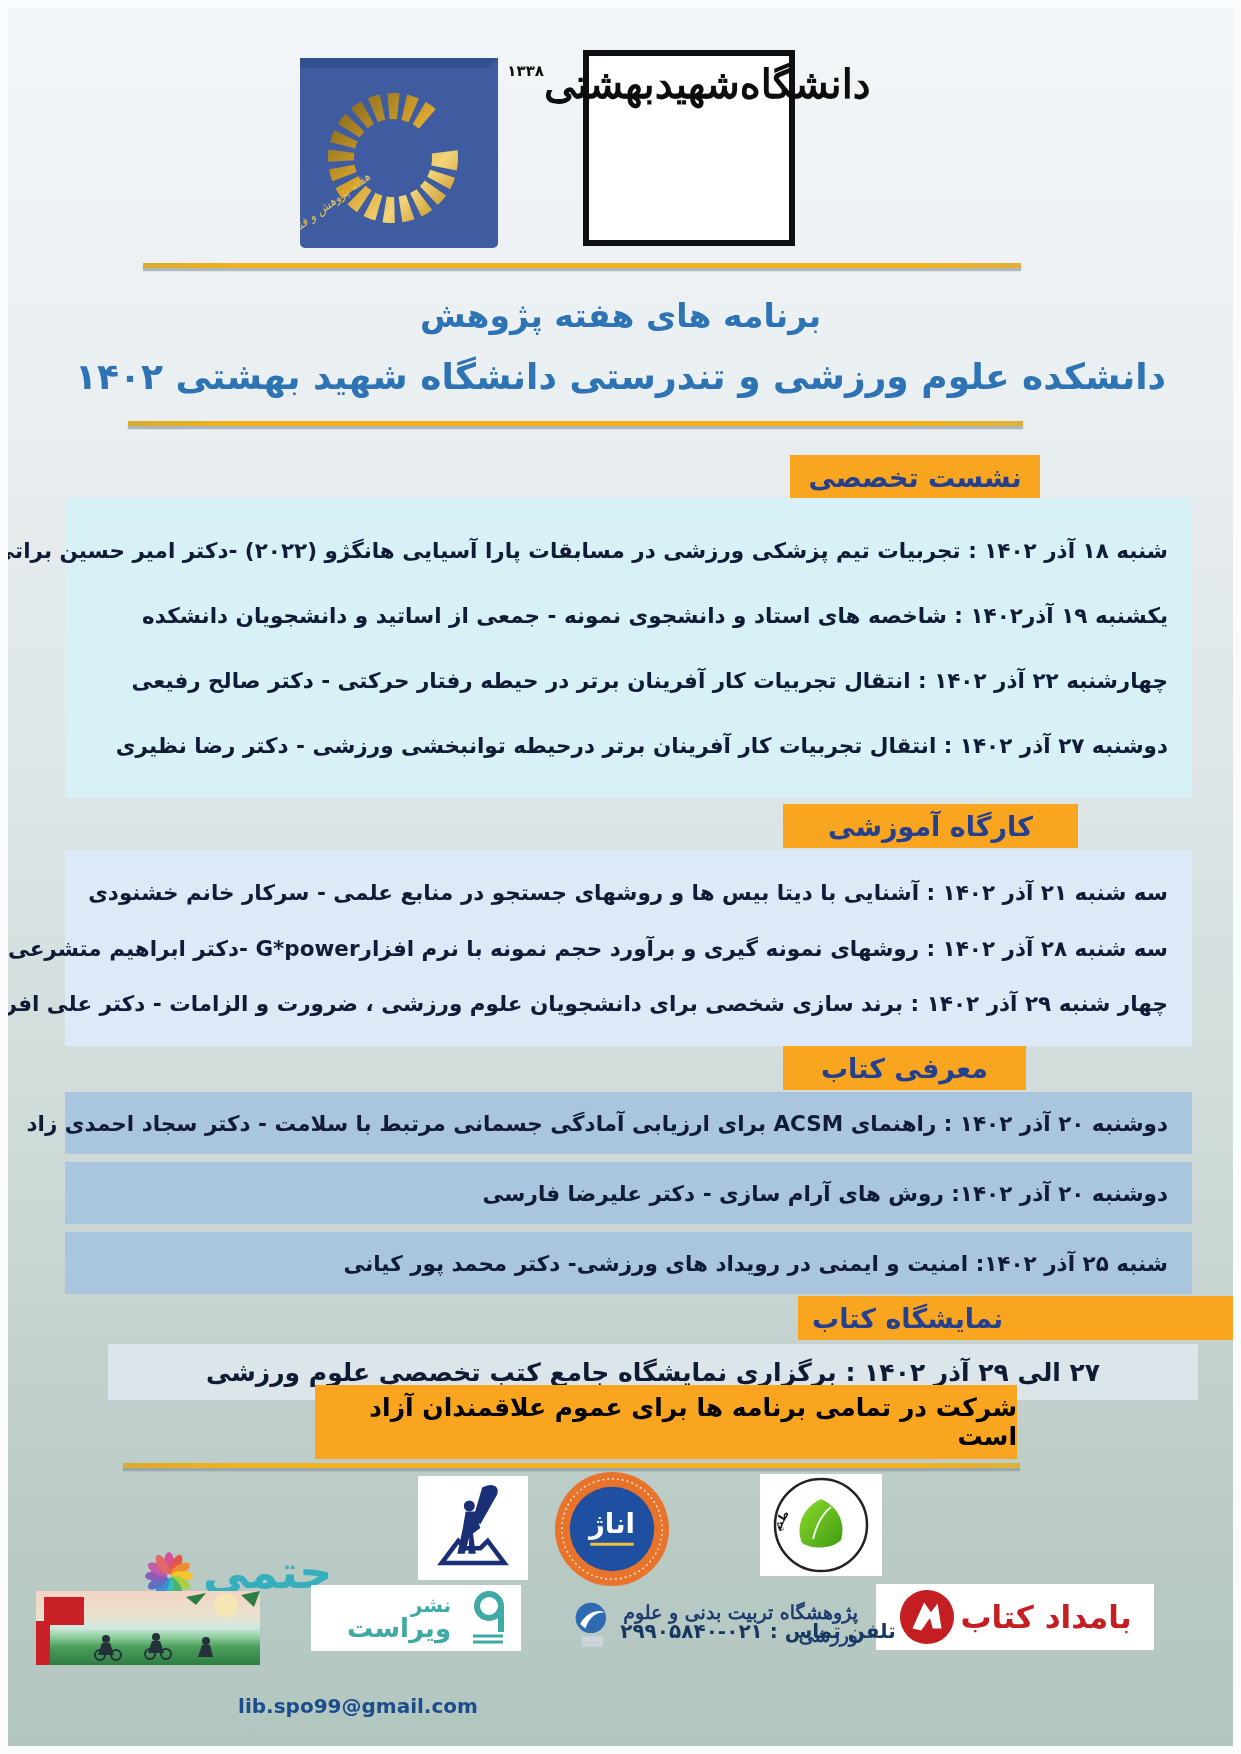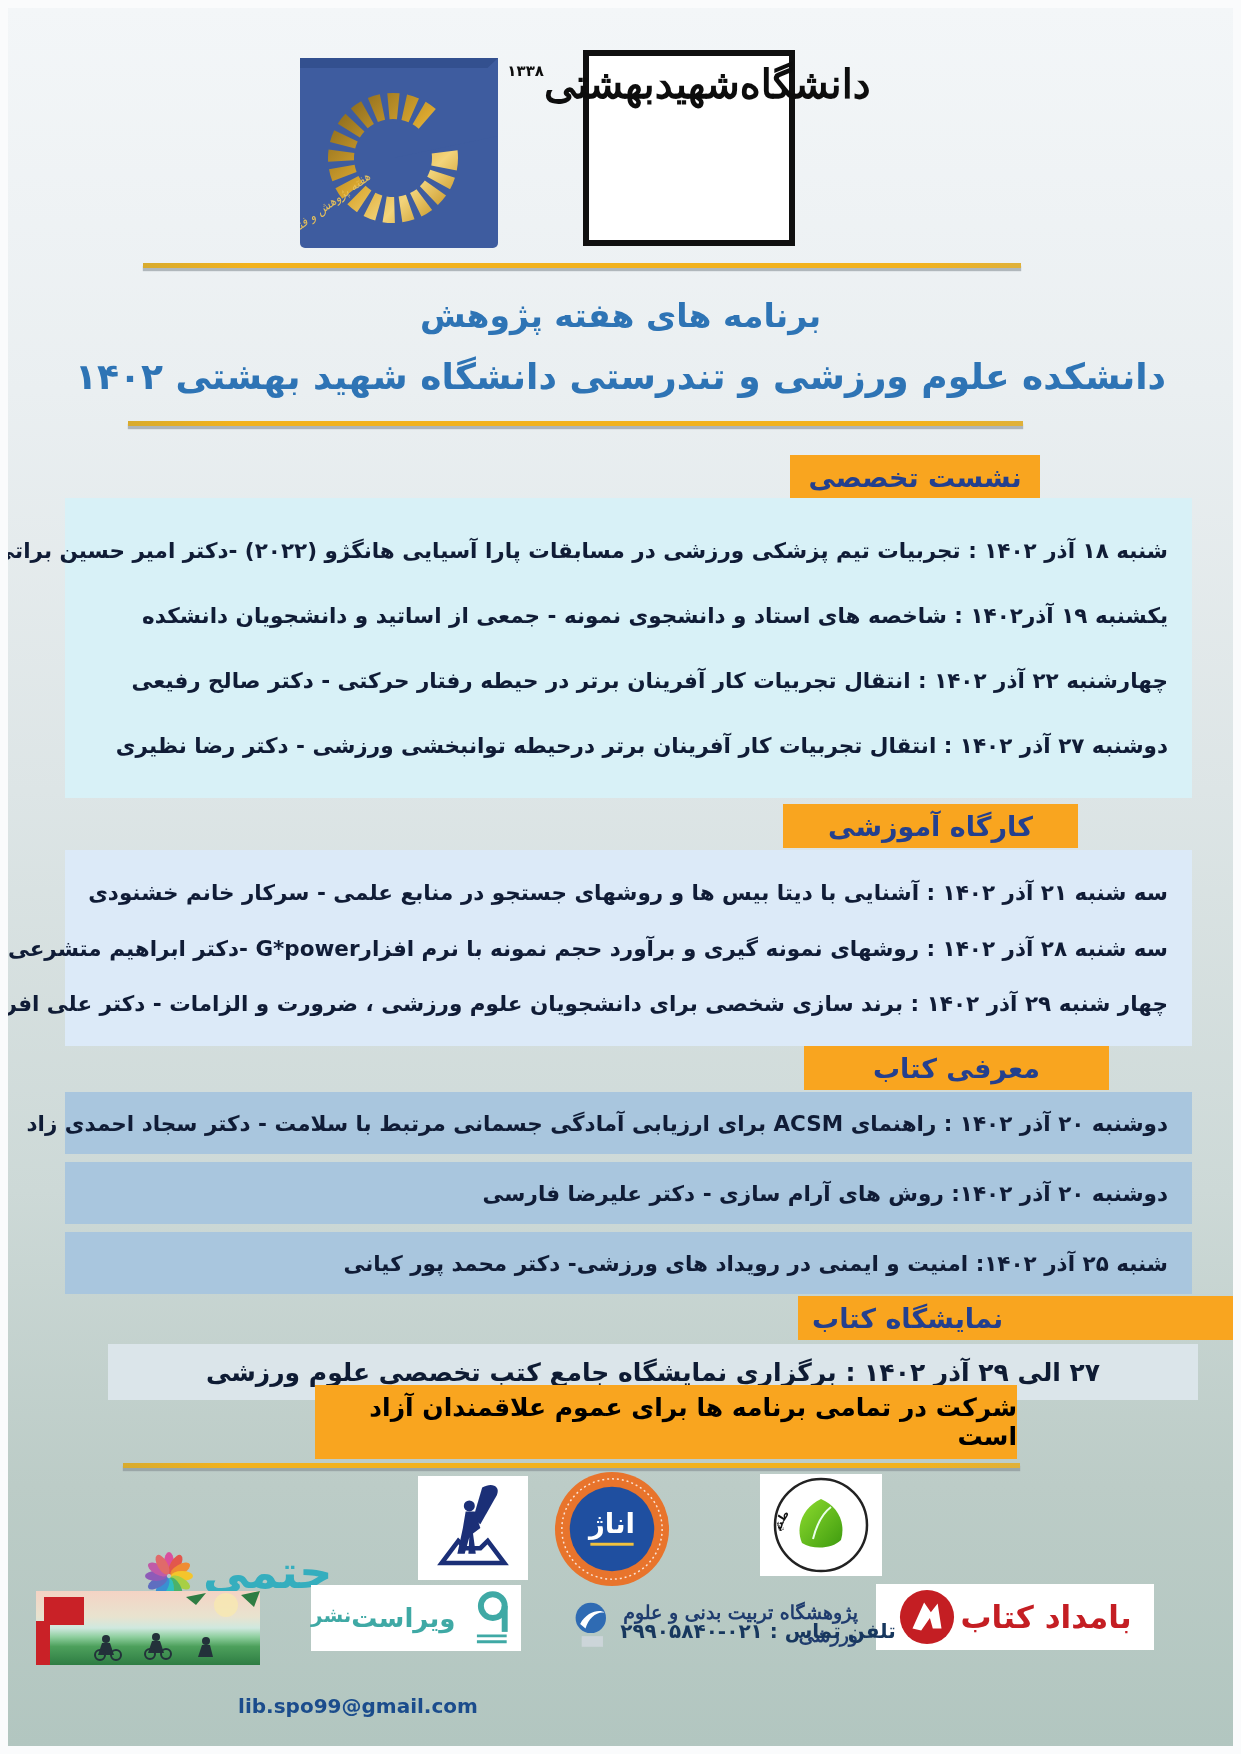--- a/index.html
+++ b/index.html
@@ -23,21 +23,21 @@
   .line2{left:120px;top:413px;width:895px;}
   .line3{left:115px;top:1455px;width:897px;}
   
   .title1{left:0;top:288px;width:100%;text-align:center;color:#2e74b5;font-size:33px;font-weight:800;}
   .title2{left:0;top:348px;width:100%;text-align:center;color:#2e74b5;font-size:36px;font-weight:800;}
   
   .sec-header{background:#f9a51f;color:#24408e;font-weight:bold;font-size:27px;
     display:flex;align-items:center;justify-content:center;}
   .h1{left:782px;top:447px;width:250px;height:44px;}
   .h2{left:775px;top:796px;width:295px;height:44px;}
-  .h3{left:796px;top:1038px;width:305px;height:44px;}
+  .h3{left:775px;top:1038px;width:243px;height:44px;}
   .h4{left:790px;top:1288px;right:0;height:44px;justify-content:flex-end;padding-left:14px;}
   
   .panel{left:57px;width:1127px;display:flex;flex-direction:column;justify-content:space-evenly;
     color:#101c36;font-weight:bold;font-size:21.5px;}
   .p1{top:490px;height:300px;background:#d8f1f7;}
   .p2{top:842px;height:196px;background:#dceaf8;}
   .item{padding-right:24px;white-space:nowrap;}
   .bar3{left:57px;width:1127px;height:62px;background:#a9c6de;display:flex;align-items:center;
     color:#101c36;font-weight:bold;font-size:21.5px;}
   .b3a{top:1084px;} .b3b{top:1154px;} .b3c{top:1224px;}
@@ -52,21 +52,21 @@
   .quill{left:410px;top:1468px;width:110px;height:104px;background:#fff;display:flex;align-items:center;justify-content:center;}
   .anazh{left:545px;top:1462px;width:118px;height:118px;}
   .tanin{left:752px;top:1466px;width:122px;height:102px;background:#fff;display:flex;align-items:center;justify-content:center;}
   
   .scene{left:28px;top:1583px;width:224px;height:74px;overflow:hidden;
     background:linear-gradient(180deg,#f4d3c4 0%,#e8e3cf 35%,#cfe8df 50%,#8fcf9f 62%,#4da05c 75%,#2e7d43 100%);}
   .scene .redtag{position:absolute;left:8px;top:6px;width:40px;height:28px;background:#c92127;}
   .scene .ribbon{position:absolute;left:0;top:30px;width:14px;height:44px;background:#c92127;}
   .virast{left:303px;top:1577px;width:210px;height:66px;background:#fff;display:flex;align-items:center;
     justify-content:center;gap:10px;direction:ltr;}
-  .virast-words{display:flex;flex-direction:row;align-items:flex-start;line-height:1;}
+  .virast-words{display:flex;flex-direction:column;align-items:flex-end;line-height:1;margin-left:32px;}
   .virast-w1{color:#3fa9a5;font-weight:900;font-size:20px;}
   .virast-w2{color:#3fa9a5;font-weight:900;font-size:26px;}
   .paj{left:560px;top:1580px;width:290px;height:72px;display:flex;align-items:center;gap:8px;direction:ltr;}
   .paj-text{color:#1f3c6e;font-weight:bold;font-size:19px;font-family:"DejaVu Serif",serif;text-align:right;direction:rtl;line-height:1.2;}
   .bamdad{left:868px;top:1576px;width:278px;height:66px;background:#fff;display:flex;align-items:center;
     justify-content:center;gap:4px;direction:ltr;}
   .bamdad-text{color:#c41e23;font-weight:900;font-size:31px;}
   
   .email{left:230px;top:1686px;width:240px;text-align:center;color:#1b4c8c;font-size:20px;font-weight:bold;direction:ltr;}
   .phone{left:600px;top:1611px;width:300px;text-align:center;color:#17375e;font-size:20px;font-weight:bold;}

